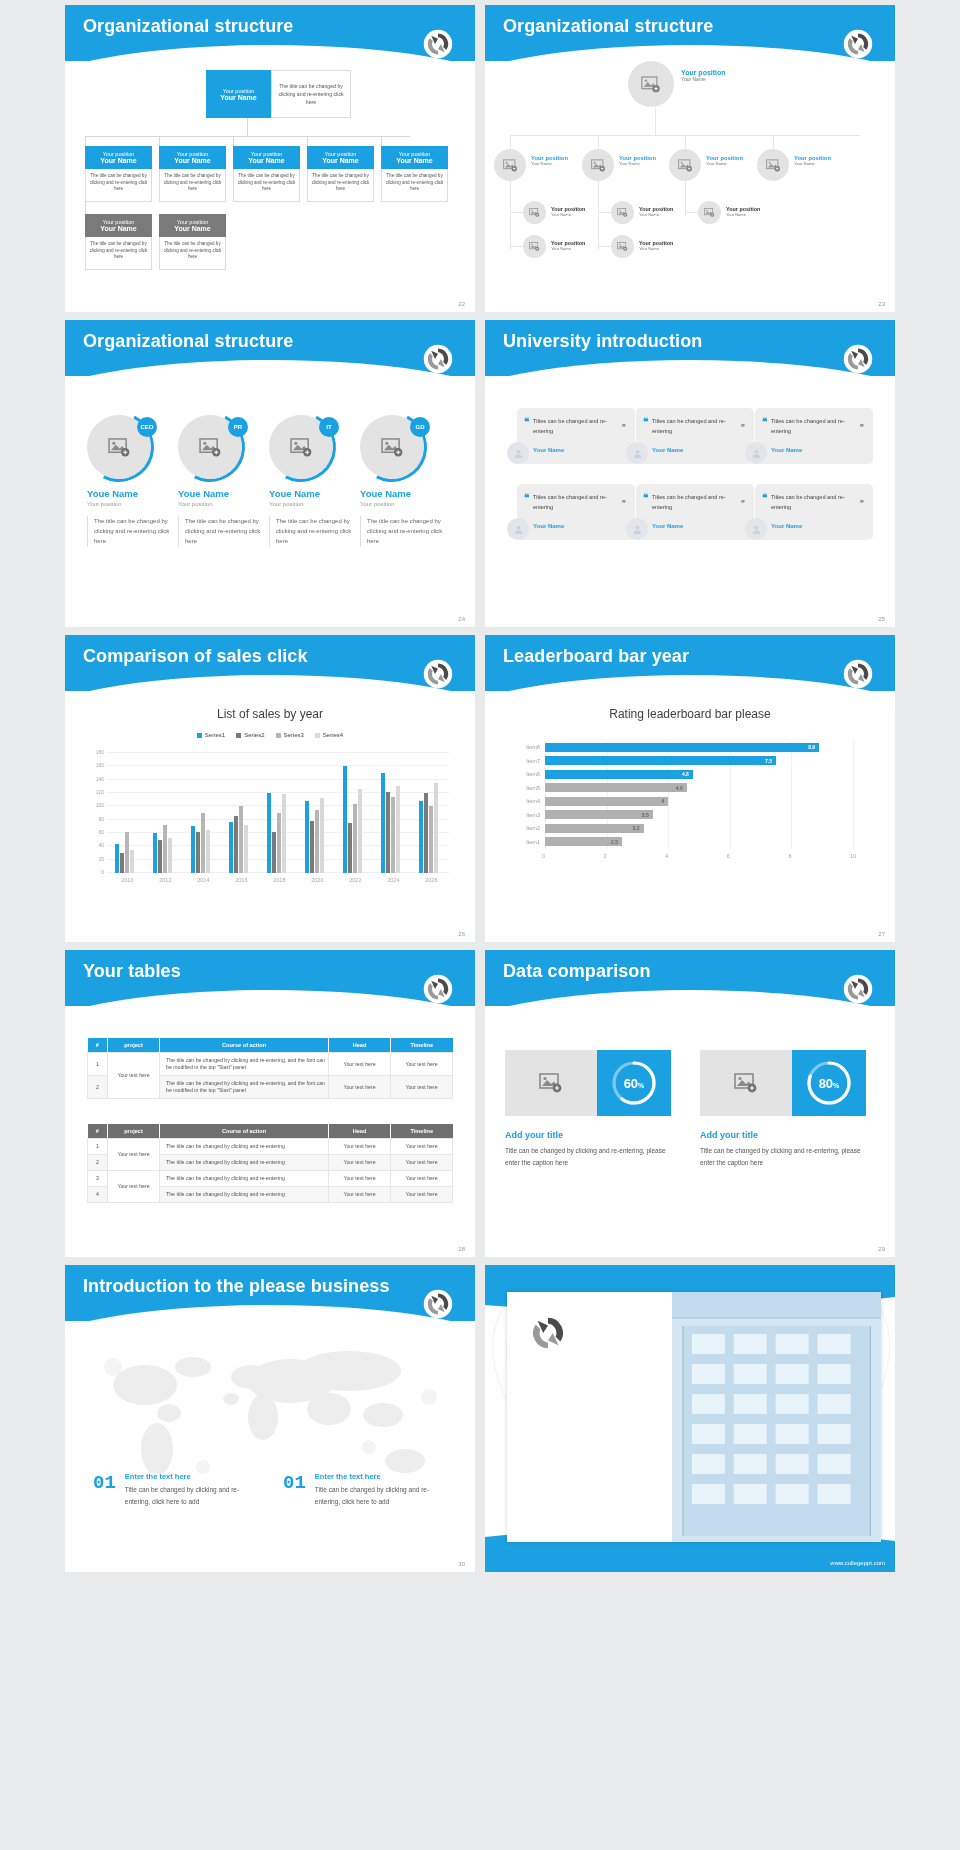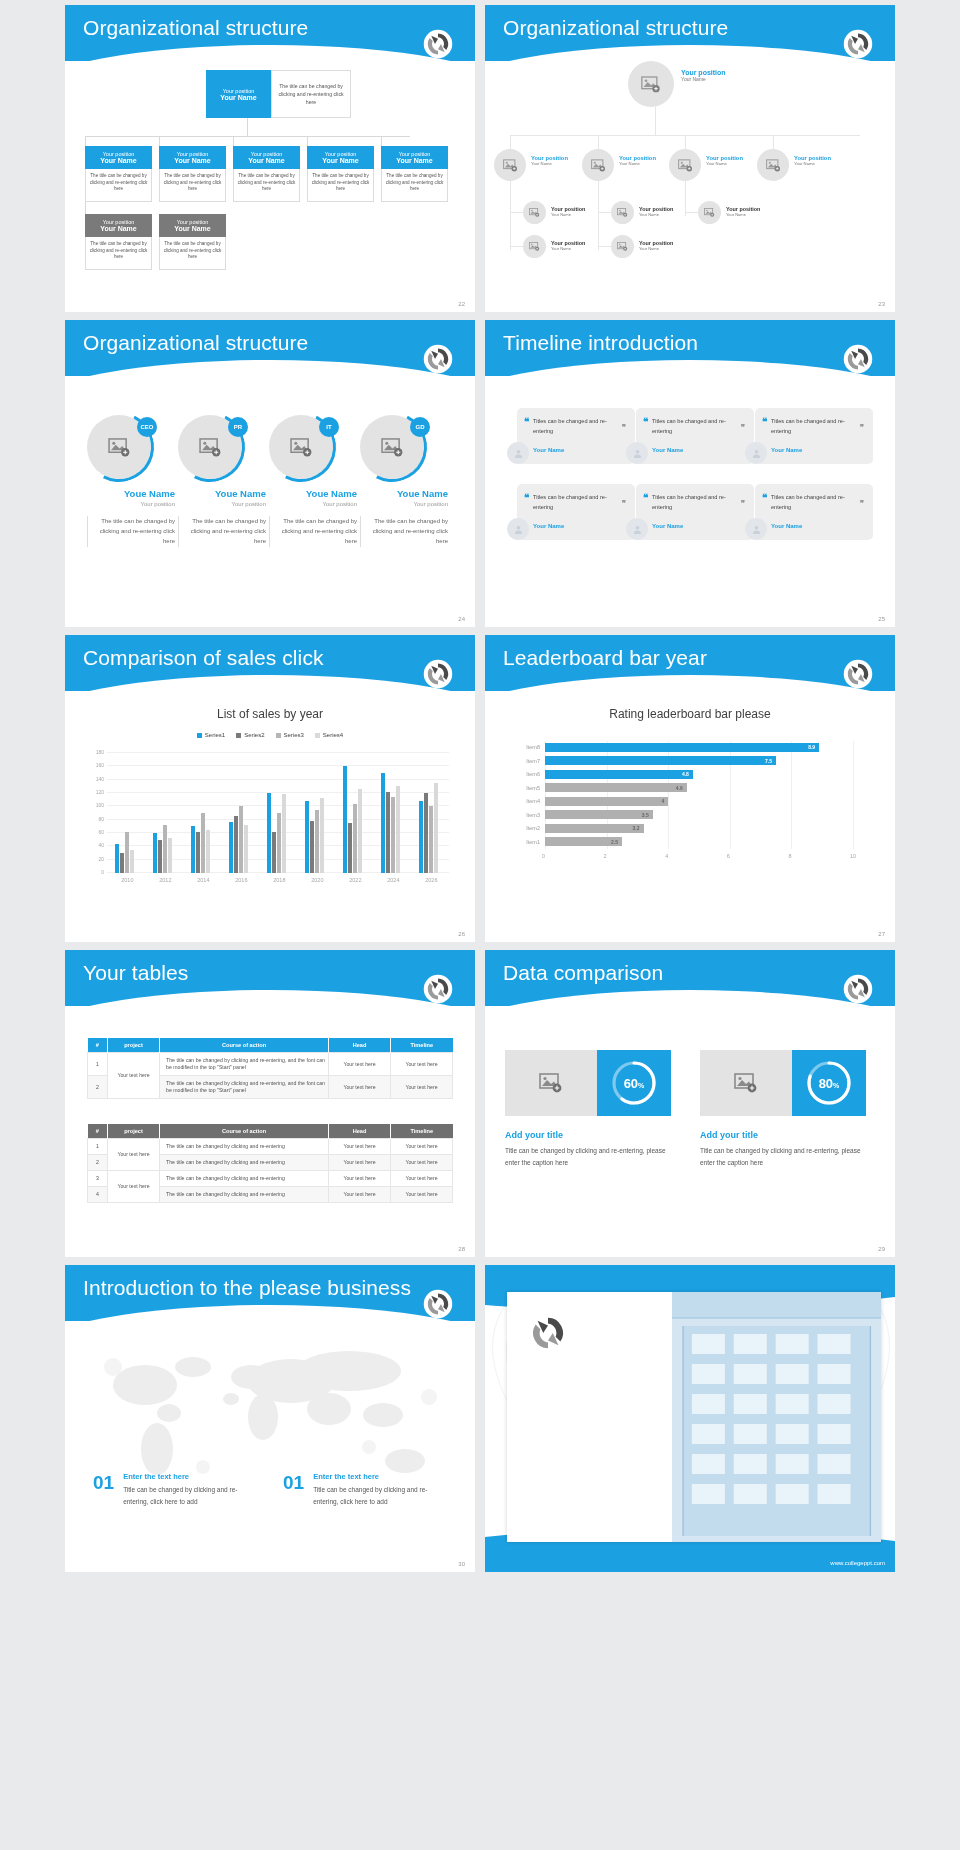--- a/index.html
+++ b/index.html
@@ -31,21 +31,21 @@
   }
   .band::after {
     content: "";
     position: absolute;
     left: -8%; bottom: -30px; width: 116%; height: 46px;
     background: #fff;
     border-radius: 50% 50% 0 0 / 100% 100% 0 0;
   }
   .band-title {
     position: absolute; left: 18px; top: 11px;
-    color: #fff; font-size: 21px; font-weight: normal;
+    color: #fff; font-size: 18px; font-weight: bold;
     letter-spacing: .1px; z-index: 3;
   }
   
   .logo {
     position: absolute; right: 22px; top: 24px;
     width: 30px; height: 30px; z-index: 5;
   }
   .pagenum {
     position: absolute; right: 10px; bottom: 5px;
     font-size: 6px; color: #9b9b9b;
@@ -75,21 +75,21 @@
   
   .avc {
     position: absolute; border-radius: 50%; background: #e3e3e3;
     display: flex; align-items: center; justify-content: center;
   }
   .lbl-pos { font-size: 7px; font-weight: bold; color: #1ba1e2; }
   .lbl-nm  { font-size: 5px; color: #777; }
   .lbl-pos.sm { font-size: 5.4px; color: #333; }
 
   
-  .person { position: absolute; width: 88px; text-align: right; }
+  .person { position: absolute; width: 88px; text-align: left; }
   .pcircle {
     position: relative; width: 64px; height: 64px; border-radius: 50%;
     background: #e3e3e3; display: flex; align-items: center; justify-content: center;
   }
   .parc {
     position: absolute; left: -3px; top: -3px; width: 70px; height: 70px;
     border-radius: 50%; border: 3px solid #1ba1e2;
     border-left-color: transparent; border-top-color: transparent;
     transform: rotate(-18deg);
   }
@@ -152,21 +152,21 @@
   
   .dcbox { position: absolute; display: flex; }
   .dcimg { background: #e3e3e3; display: flex; align-items: center; justify-content: center; }
   .dcring { background: #1ba1e2; display: flex; align-items: center; justify-content: center; position: relative; }
   .dcpct { color: #fff; font-size: 13px; font-weight: bold; z-index: 2; }
   .dcpct small { font-size: 7px; }
   .dch { font-size: 9px; font-weight: bold; color: #1ba1e2; }
   .dcp { font-size: 6.5px; color: #555; line-height: 1.8; margin-top: 5px; }
 
   
-  .wnum { font-size: 19px; font-weight: bold; color: #1ba1e2; }
+  .wnum { font-size: 19px; font-weight: bold; color: #1ba1e2; font-family: Liberation Mono, monospace; }
   .whead { font-size: 7.5px; font-weight: bold; color: #1ba1e2; }
   .wtext { font-size: 6.5px; color: #555; line-height: 1.8; margin-top: 3px; }
 
   
   .ty-slide { background: #fff; }
   .ty-card {
     position: absolute; left: 22px; top: 27px; right: 14px; bottom: 30px;
     background: #fff; box-shadow: 0 0 4px rgba(0,0,0,.18); overflow: hidden;
   }
   .ty-photo { position: absolute; right: 0; top: 0; width: 56%; height: 100%; overflow: hidden; }
@@ -498,21 +498,21 @@
       <div class="pname">Youe Name</div>
       <div class="ppos">Your position</div>
       <div class="pdesc">The title can be changed by clicking and re-entering click here</div>
     </div>
 
     <div class="pagenum">24</div>
   </div>
 
   <div class="slide">
     <div class="band"></div>
-    <div class="band-title">Timeline introduction</div>
+    <div class="band-title">University introduction</div>
     <svg class="logo" viewBox="0 0 40 40">
       <circle cx="20" cy="20" r="19" fill="#fff"></circle>
       <path d="M20 6 A14 14 0 0 1 31 28 L27 24 A9 9 0 0 0 20 11 Z" fill="#4a4a4a"></path>
       <path d="M20 34 A14 14 0 0 1 9 12 L13 16 A9 9 0 0 0 20 29 Z" fill="#9a9a9a"></path>
       <path d="M11 9 L20 13 L16 20 Z" fill="#4a4a4a"></path>
       <path d="M29 31 L20 27 L24 20 Z" fill="#9a9a9a"></path>
     </svg>
 
     <div class="qcard" style="left:32px;top:88px;width:118px;height:56px;">
       <div class="qmarkl">❝</div>

